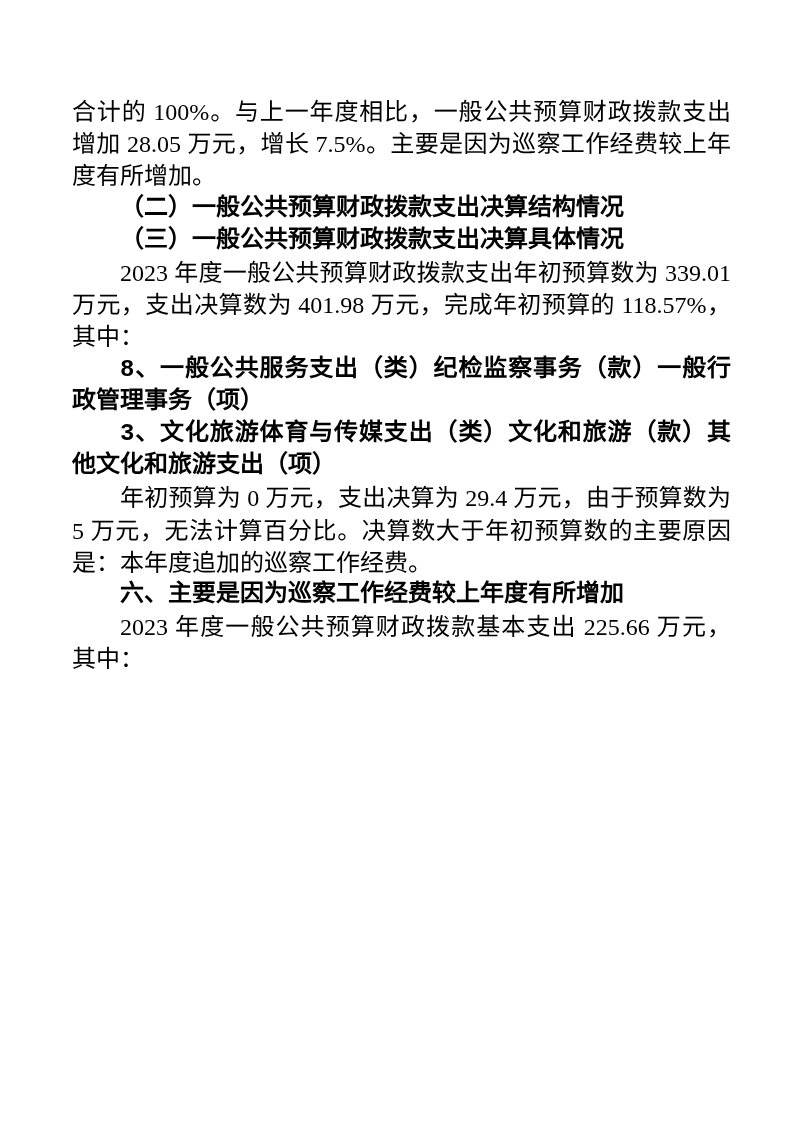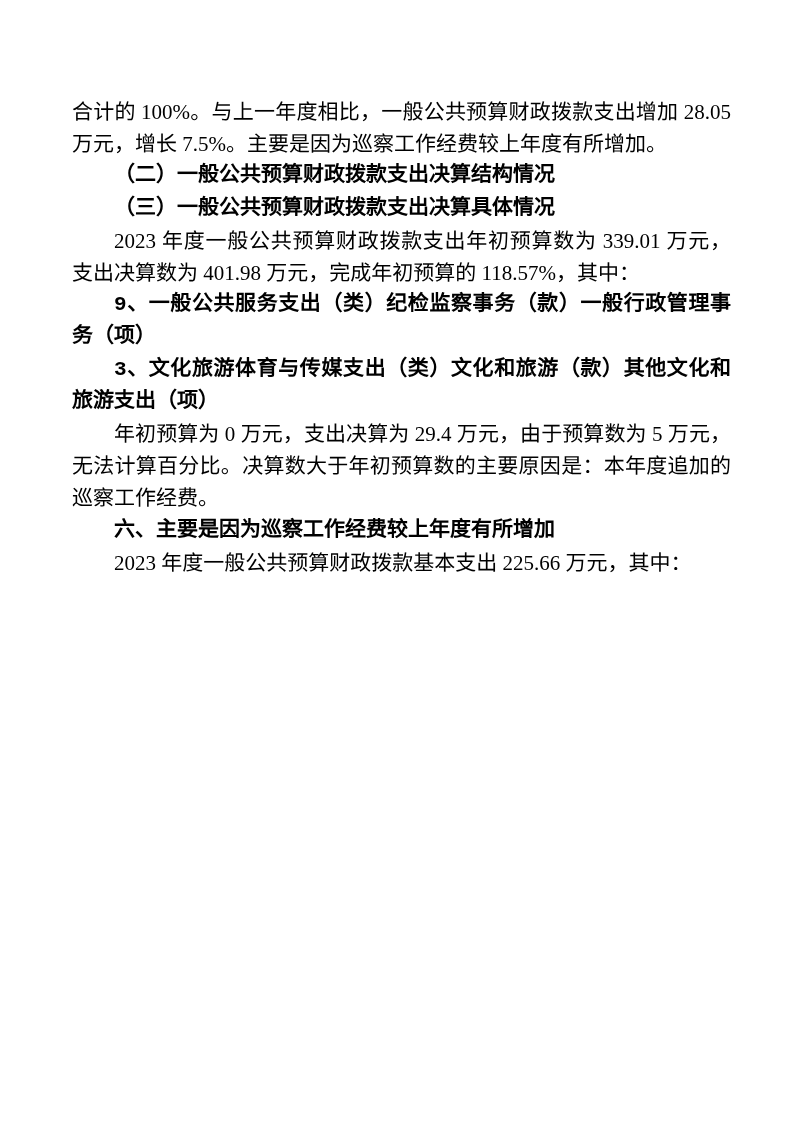--- a/index.html
+++ b/index.html
@@ -14,21 +14,21 @@
       height: 1122px;
       background: #ffffff;
       color: #000000;
       padding: 96px 62px 0 72px;
       overflow: hidden;
       font-family: "Liberation Serif", "DejaVu Serif", serif;
     }
     .page p {
       margin: 0;
       padding: 0;
-      font-size: 21px;
+      font-size: 24px;
       line-height: 32.2px;
       text-align: justify;
       text-justify: inter-ideograph;
       text-indent: 2em;
       word-break: break-all;
       overflow-wrap: break-word;
     }
     .page p.continuation {
       text-indent: 0;
     }
@@ -38,18 +38,18 @@
     }
   </style>
 </head>
 <body>
 
 <div class="page">
   <p class="continuation">合计的 100%。与上一年度相比，一般公共预算财政拨款支出增加 28.05 万元，增长 7.5%。主要是因为巡察工作经费较上年度有所增加。</p>
   <p class="heading">（二）一般公共预算财政拨款支出决算结构情况</p>
   <p class="heading">（三）一般公共预算财政拨款支出决算具体情况</p>
   <p>2023 年度一般公共预算财政拨款支出年初预算数为 339.01 万元，支出决算数为 401.98 万元，完成年初预算的 118.57%，其中：</p>
-  <p class="heading">9、一般公共服务支出（类）纪检监察事务（款）一般行政管理事务（项）</p>
+  <p class="heading">8、一般公共服务支出（类）纪检监察事务（款）一般行政管理事务（项）</p>
   <p class="heading">3、文化旅游体育与传媒支出（类）文化和旅游（款）其他文化和旅游支出（项）</p>
   <p>年初预算为 0 万元，支出决算为 29.4 万元，由于预算数为 5 万元，无法计算百分比。决算数大于年初预算数的主要原因是：本年度追加的巡察工作经费。</p>
   <p class="heading">六、主要是因为巡察工作经费较上年度有所增加</p>
   <p>2023 年度一般公共预算财政拨款基本支出 225.66 万元，其中：</p>
 </div>
 
 </body></html>

